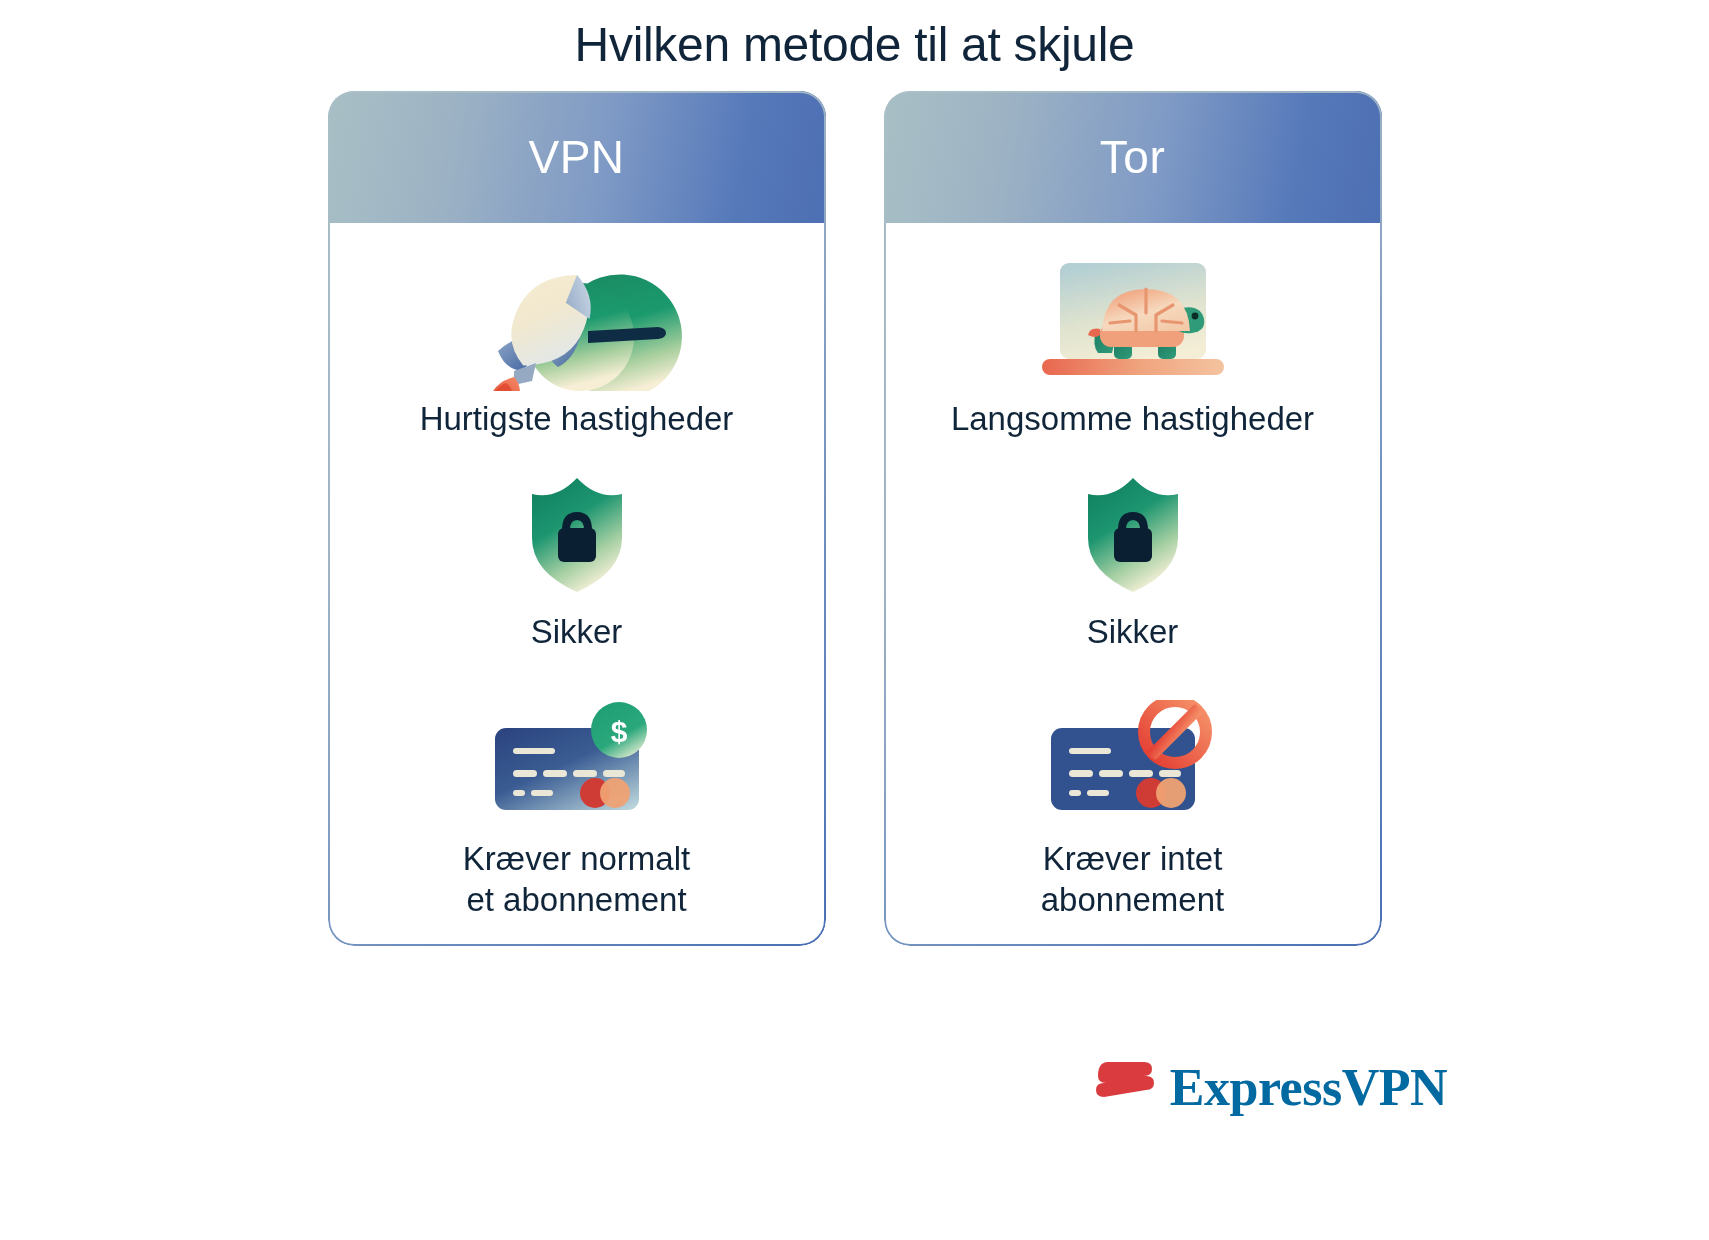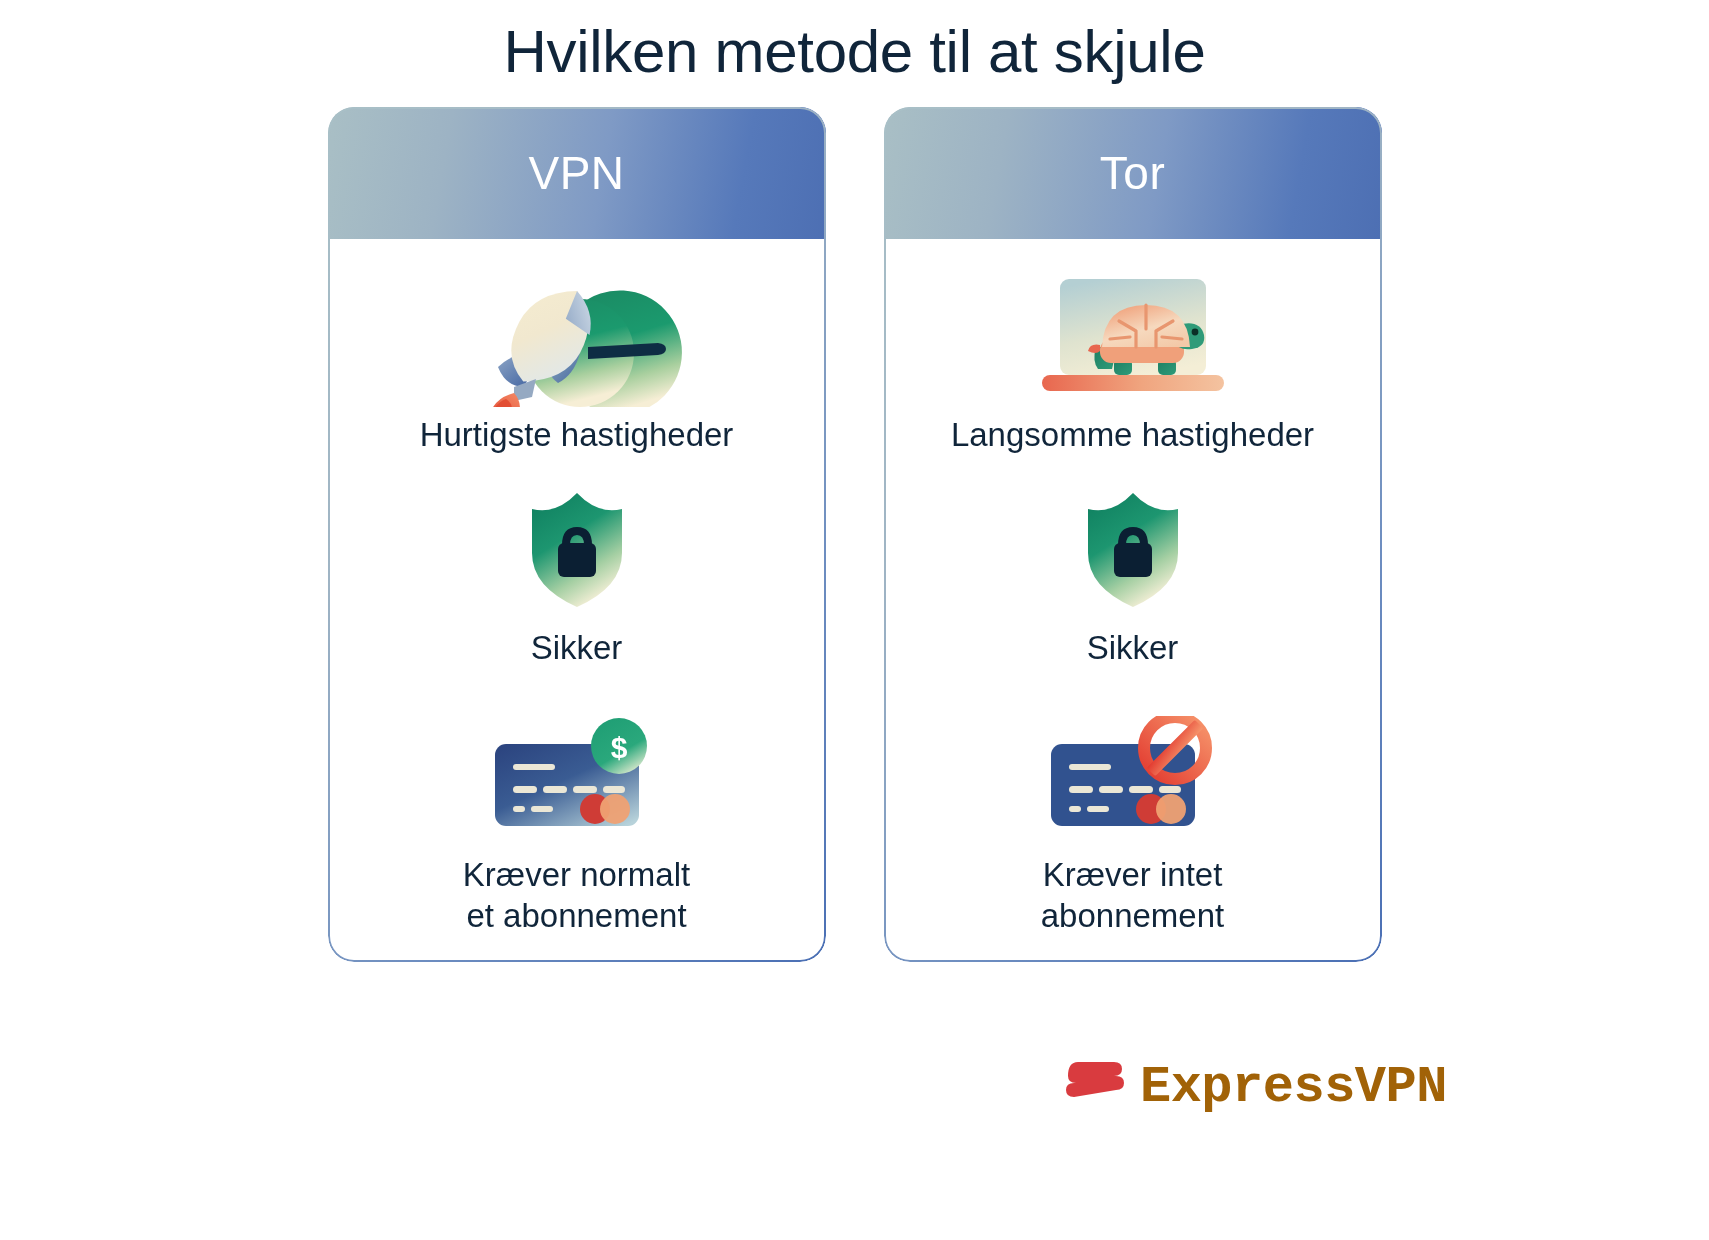--- a/index.html
+++ b/index.html
@@ -12,21 +12,21 @@
     height: 1240px;
     font-family: "Liberation Sans", sans-serif;
     color: #0f2233;
     position: relative;
     overflow: hidden;
   }
 
   
   #infographic-title {
     text-align: center;
-    font-size: 60px;
+    font-size: 48px;
     line-height: 1.28;
     font-weight: 400;
     color: #10253a;
     letter-spacing: -0.3px;
     padding-top: 14px;
   }
   #infographic-title .title-line { display: block; }
 
   
   #cards-row {
@@ -121,24 +121,24 @@
   
   #brand-logo {
     position: absolute;
     right: 262px;
     bottom: 126px;
     display: flex;
     align-items: center;
     gap: 14px;
   }
   #brand-logo-text {
-    font-family: Liberation Mono, monospace;
+    font-family: Liberation Serif, serif;
     font-size: 52px;
     font-weight: 700;
-    color: #a16207;
+    color: #0369a1;
     letter-spacing: -0.5px;
     line-height: 1;
     margin-top: 8px;
   }
 </style>
 </head>
 <body>
 
 <div id="infographic-title">
   <span class="title-line">Hvilken metode til at skjule</span>

